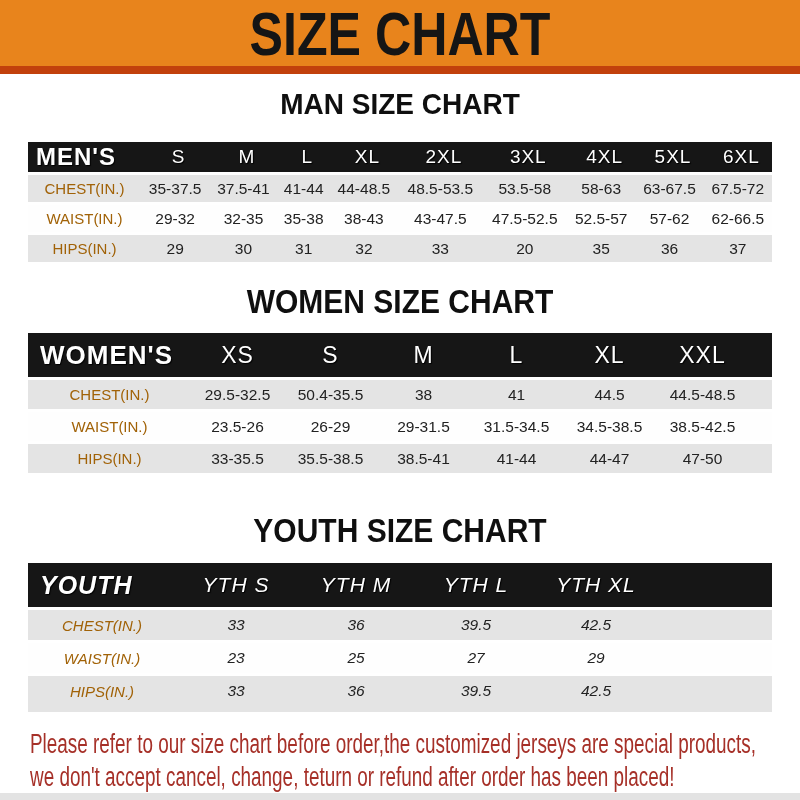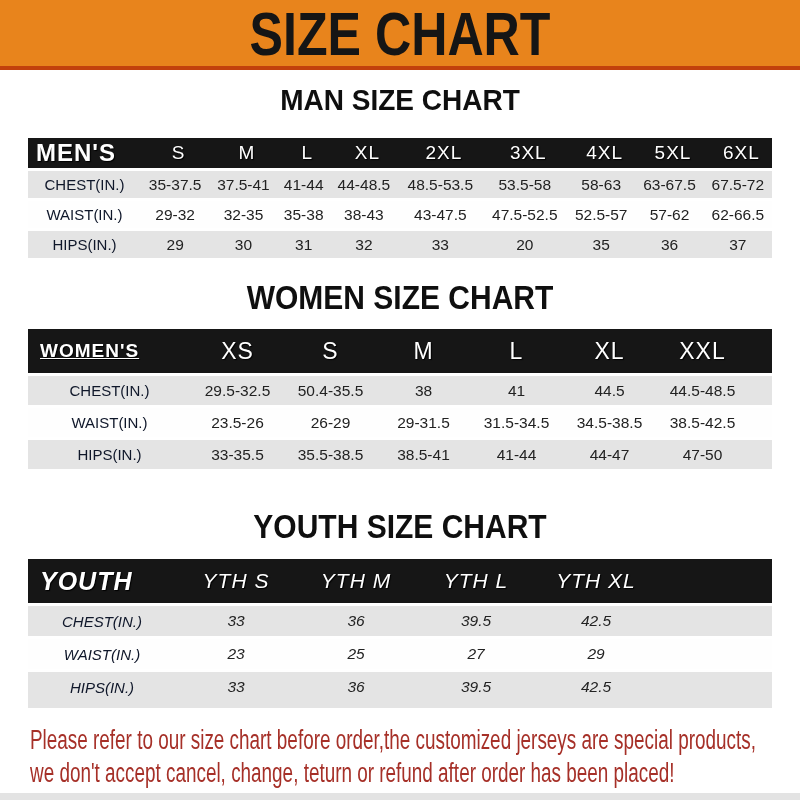--- a/index.html
+++ b/index.html
@@ -1,20 +1,20 @@
 <!DOCTYPE html>
 <html style="--banner_orange: #E8841C; --header_black: #161616; --row_gray: #e4e4e4; --footer_red: #A63028;"><head>
 <meta charset="utf-8">
 <style>
   html,body{margin:0;padding:0;background:#fff;}
   body{font-family:"Liberation Sans","DejaVu Sans",sans-serif;}
   .page{position:relative;width:800px;height:800px;background:#fff;overflow:hidden;}
 
   
-  .banner{height:66px;background:var(--banner_orange,#E8841C);border-bottom:4px solid #c2410c;
+  .banner{height:66px;background:var(--banner_orange,#E8841C);border-bottom:8px solid #c2410c;
           display:flex;align-items:center;justify-content:center;}
   .banner-title{font-size:57px;font-weight:bold;color:#151515;line-height:1;
                 transform:scale(0.88,1.08);letter-spacing:0;}
 
   
   .section-heading{text-align:center;font-size:30px;font-weight:bold;color:#0f0f0f;
                    line-height:36px;transform:scaleY(1.08);letter-spacing:0;}
   .section-0 .section-heading{margin-top:12px;font-size:28px;}
   .section-1 .section-heading{margin-top:22px;}
   .section-2 .section-heading{margin-top:40px;}
@@ -26,35 +26,35 @@
   .section-2 .size-table{margin-top:14px;table-layout:fixed;font-style:italic;}
 
   thead th{background:var(--header_black,#161616);color:#fff;font-weight:normal;
            text-shadow:1px 1px 1px #000;}
   .section-0 thead th{height:28px;padding-left:8px;}
   .section-1 thead th{height:42px;}
   .section-2 thead th{height:42px;}
 
   th.col-label{text-align:left;padding-left:12px;font-weight:bold;letter-spacing:1px;}
   .section-0 th.col-label{font-size:24px;width:104px;}
-  .section-1 th.col-label{font-size:19px;width:150px;text-decoration:underline;}
+  .section-1 th.col-label{font-size:26px;width:150px;}
   .section-2 th.col-label{font-size:25px;width:135px;}
 
   th.col-data{letter-spacing:1px;}
   .section-0 th.col-data{font-size:19px;}
   .section-1 th.col-data{font-size:23px;width:91px;}
   .section-2 th.col-data{font-size:21px;width:118px;text-align:center;}
 
   tbody td{text-align:center;font-size:15.5px;color:#222;border-top:3px solid #fff;}
   .section-0 tbody td{height:25px;}
   .section-1 tbody td{height:27px;}
   .section-2 tbody td{height:28px;}
   tbody tr:nth-child(odd) td{background:var(--row_gray,#e4e4e4);}
   tbody tr:nth-child(even) td{background:#fefefe;}
-  td.col-label{font-size:15px;color:#0f172a;}
+  td.col-label{font-size:15px;color:#a16207;}
 
   .youth-strip{width:744px;height:6px;margin:0 auto;background:var(--row_gray,#e4e4e4);}
 
   
   .footer-note{margin:16px 0 0 30px;color:var(--footer_red,#A63028);}
   .footer-line{font-size:27px;line-height:33px;white-space:nowrap;
                transform:scaleX(0.70);transform-origin:left center;}
 
   .bottom-strip{position:absolute;left:0;right:0;bottom:0;height:7px;background:#e3e3e3;}
 </style>

